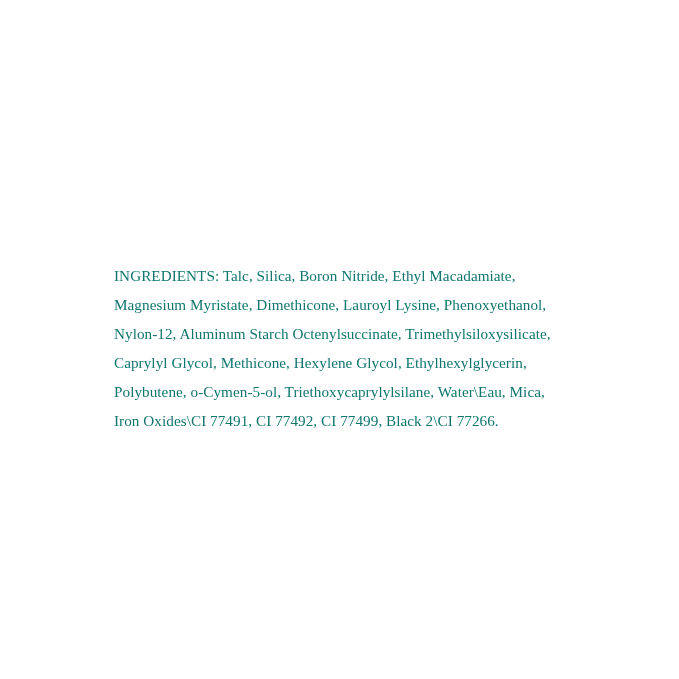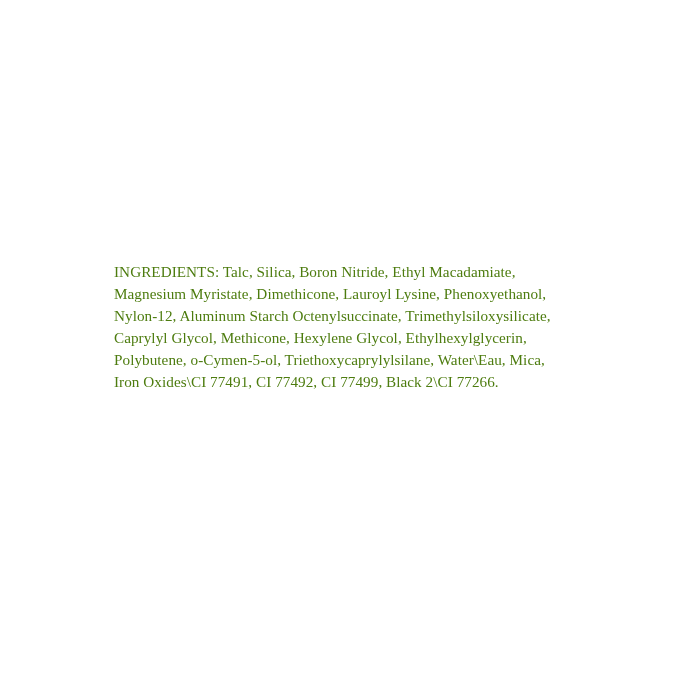--- a/index.html
+++ b/index.html
@@ -23,22 +23,22 @@
   .ingredients-block {
     position: absolute;
     left: 114px;
     top: 261px;
     width: 460px;
   }
   .ingredients-text {
     margin: 0;
     font-family: "Liberation Serif", serif;
     font-size: 15.2px;
-    line-height: 22px;
-    color: #4d7c0f;
+    line-height: 29px;
+    color: #0f766e;
     text-align: left;
     white-space: pre-wrap;
     word-break: normal;
     letter-spacing: 0.05px;
   }
 </style>
 </head>
 <body>
 
 <div class="page">

